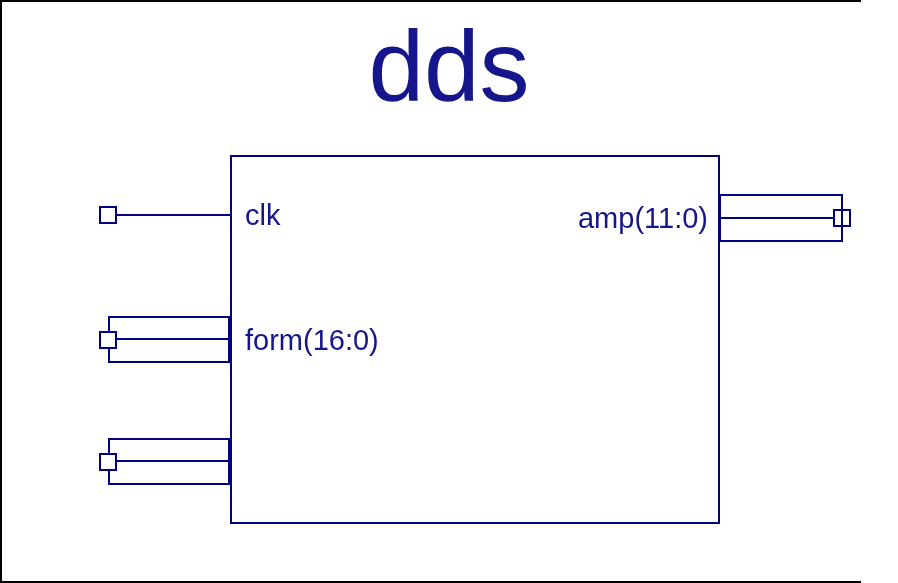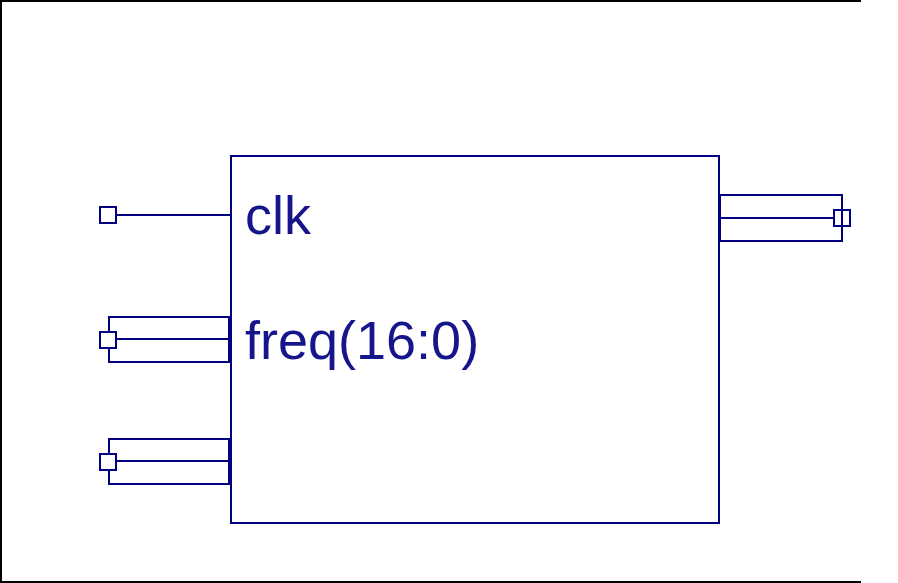--- a/index.html
+++ b/index.html
@@ -41,21 +41,21 @@
     width: 490px; height: 369px;
     border: 2px solid #000080;
     box-sizing: border-box;
     background: #ffffff;
   }
 
   .port-label {
     position: absolute;
     height: 46px;
     line-height: 46px;
-    font-size: 54px;
+    font-size: 29px;
     color: #16168C;
     white-space: nowrap;
   }
   .lbl-clk  { left: 245px; top: 192px; }
   .lbl-freq { left: 245px; top: 317px; }
   .lbl-form { left: 245px; top: 439px; }
   .lbl-amp  { right: 190px; top: 195px; text-align: right; }
 
   
   .pin-square {
@@ -94,34 +94,36 @@
 </style>
 </head>
 <body>
 
 <div class="canvas">
 
   <div class="frame-top"></div>
   <div class="frame-left"></div>
   <div class="frame-bottom"></div>
 
+  <div class="title">dds</div>
 
   <div class="pin-square sq-clk"></div>
   <div class="wire wire-clk"></div>
 
   <div class="bus-rect bus-freq"></div>
   <div class="wire wire-freq"></div>
   <div class="pin-square sq-freq"></div>
 
   <div class="bus-rect bus-form"></div>
   <div class="wire wire-form"></div>
   <div class="pin-square sq-form"></div>
 
   <div class="bus-rect bus-amp"></div>
   <div class="wire wire-amp"></div>
   <div class="pin-square sq-amp"></div>
 
   <div class="block"></div>
 
   <div class="port-label lbl-clk">clk</div>
-  <div class="port-label lbl-freq">freq(16:0)</div>
+  <div class="port-label lbl-freq">form(16:0)</div>
+  <div class="port-label lbl-amp">amp(11:0)</div>
 
 </div>
 
 </body></html>

